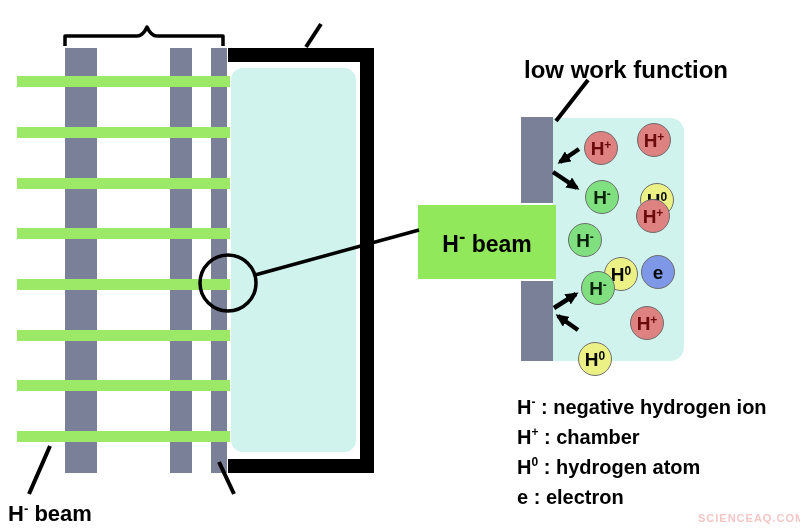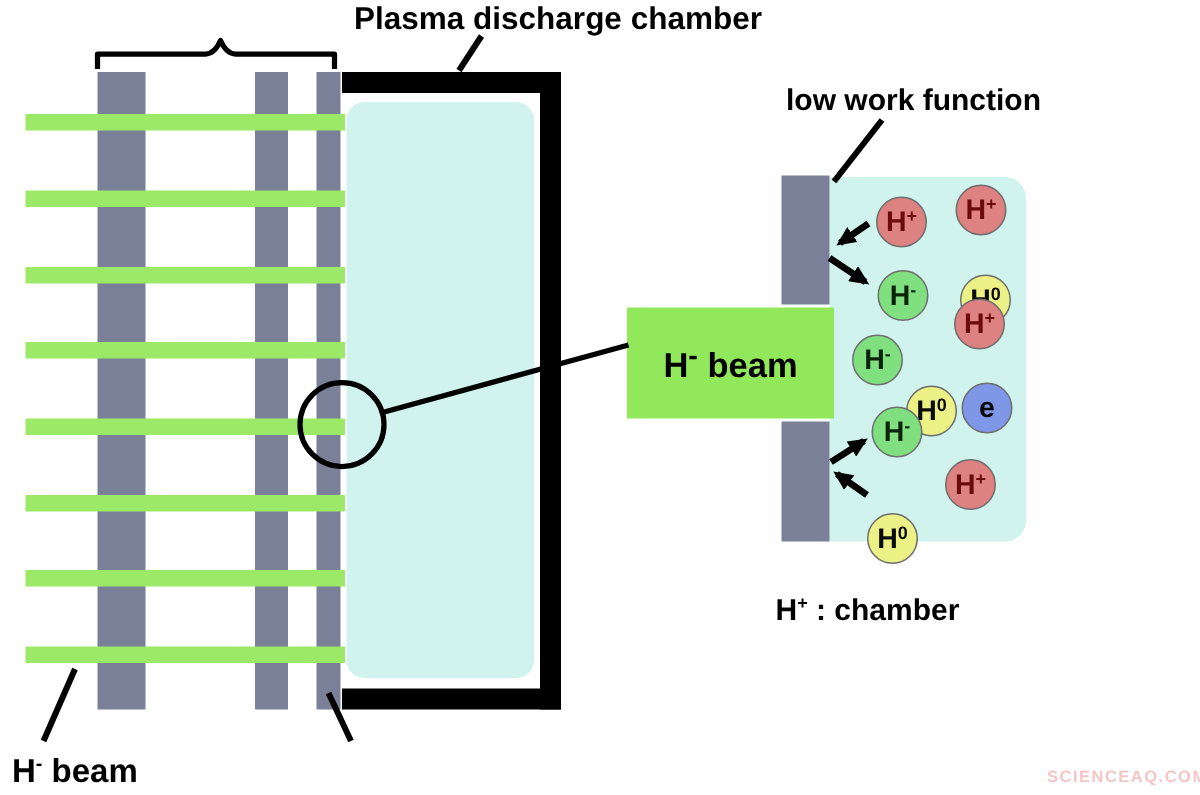--- a/index.html
+++ b/index.html
@@ -35,21 +35,21 @@
   .proton{background:#dd8181;color:#6b0a0a;}
   .atom{background:#ecf185;color:#0a0a0a;margin-top:22px;}
   .negion{background:#80e080;color:#0a230a;}
   .electron{background:#7e97e6;color:#0a0a0a;}
   .particle sup{font-size:12px;line-height:0;vertical-align:6px;}
   
   .lbl{position:absolute;white-space:nowrap;}
   .lbl sup{font-size:0.6em;}
   .lbl-accelerator{left:84px;top:4px;font-size:21px;}
   .lbl-chamber{left:236px;top:1px;font-size:21px;}
-  .lbl-lowwork{left:524px;top:56px;font-size:20px;}
+  .lbl-lowwork{left:524px;top:56px;font-size:24px;}
   .lbl-hbeam-left{left:8px;top:501px;font-size:22px;}
   .lbl-electrode{left:202px;top:502px;font-size:21px;}
   .legend{position:absolute;left:517px;top:392px;font-size:20px;}
   .legend-row{height:30px;line-height:21px;}
   .legend-row sup{font-size:12px;}
   .pre{white-space:pre;}
   .watermark{position:absolute;left:698px;top:512px;font-size:11px;letter-spacing:1px;color:#f4c6c6;font-weight:bold;}
   svg.overlay{position:absolute;left:0;top:0;pointer-events:none;}
 </style>
 </head>
@@ -109,26 +109,28 @@
   <div class="particle negion" style="left:581px;top:271px">
       <span><span>H</span><sup>-</sup></span>
     </div>
   <div class="particle proton" style="left:630px;top:306px">
       <span><span>H</span><sup>+</sup></span>
     </div>
   <div class="particle atom" style="left:578px;top:320px">
       <span><span>H</span><sup>0</sup></span>
     </div>
 
-  <div class="lbl lbl-chamber">Plasma discharge chamber</div>
   <div class="lbl lbl-lowwork">low work function</div>
   <div class="lbl lbl-hbeam-left"><span>H</span><sup>-</sup><span class="pre"> beam</span></div>
 
   <div class="legend">
+    <div class="legend-row"><span>H</span><sup>-</sup><span class="pre"> : negative hydrogen ion</span></div>
     <div class="legend-row"><span>H</span><sup>+</sup><span class="pre"> : chamber</span></div>
+    <div class="legend-row"><span>H</span><sup>0</sup><span class="pre"> : hydrogen atom</span></div>
+    <div class="legend-row"><span>e</span><sup></sup><span class="pre"> : electron</span></div>
   </div>
 
   <div class="watermark">SCIENCEAQ.COM</div>
 
   <svg class="overlay" width="800" height="530" viewBox="0 0 800 530">
     <defs>
       <marker id="ah" markerUnits="userSpaceOnUse" markerWidth="14" markerHeight="12" refX="10" refY="6" orient="auto">
         <path d="M0,0 L13,6 L0,12 Z" fill="#000"></path>
       </marker>
     </defs>

